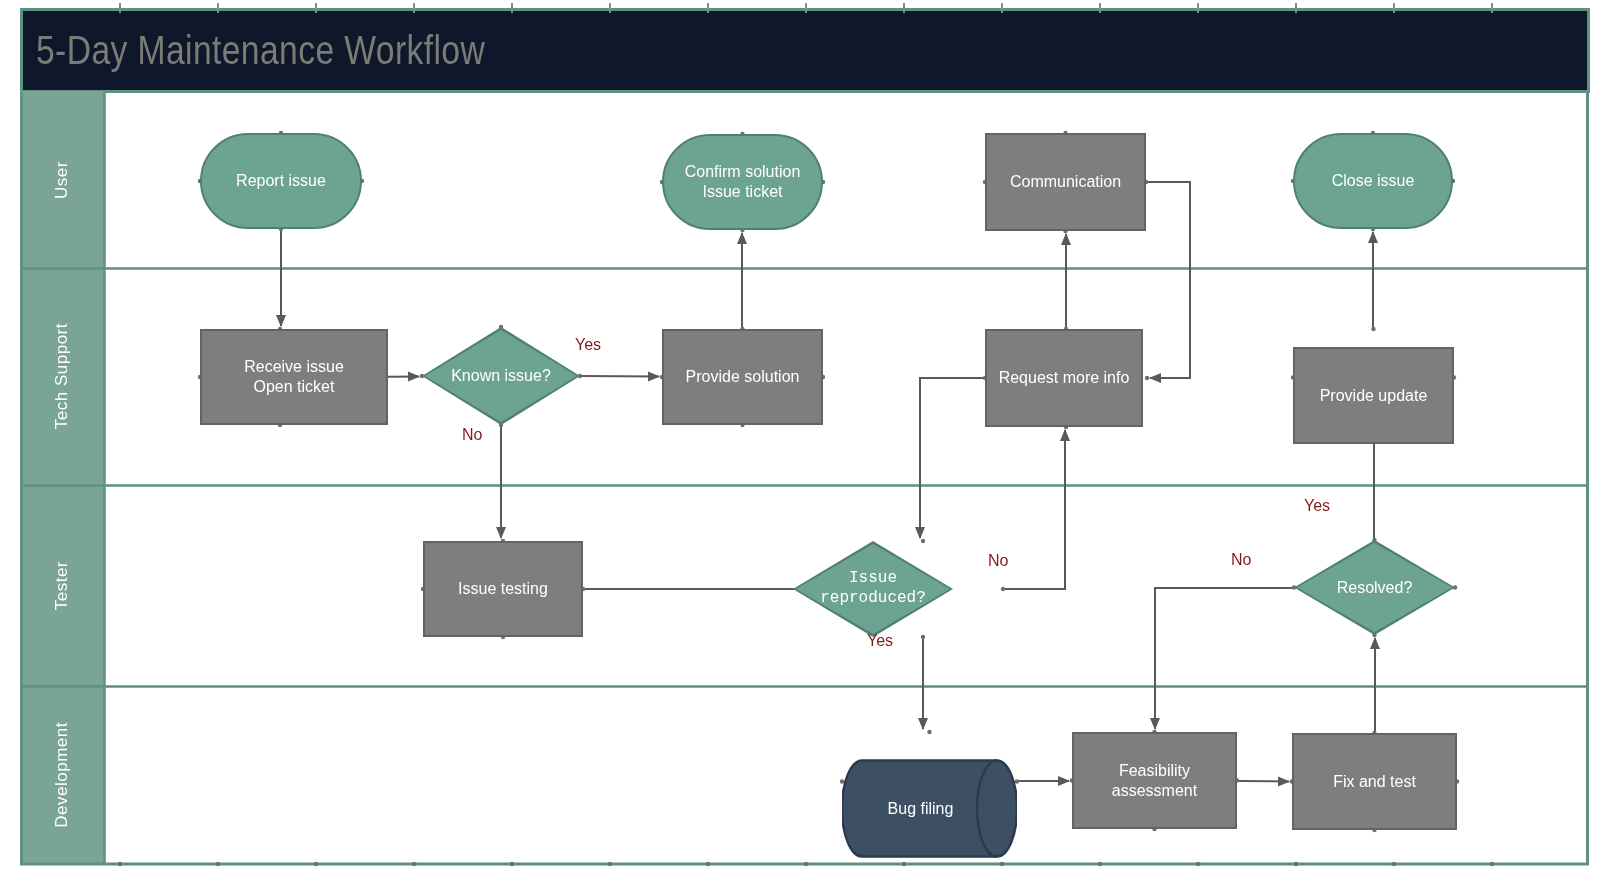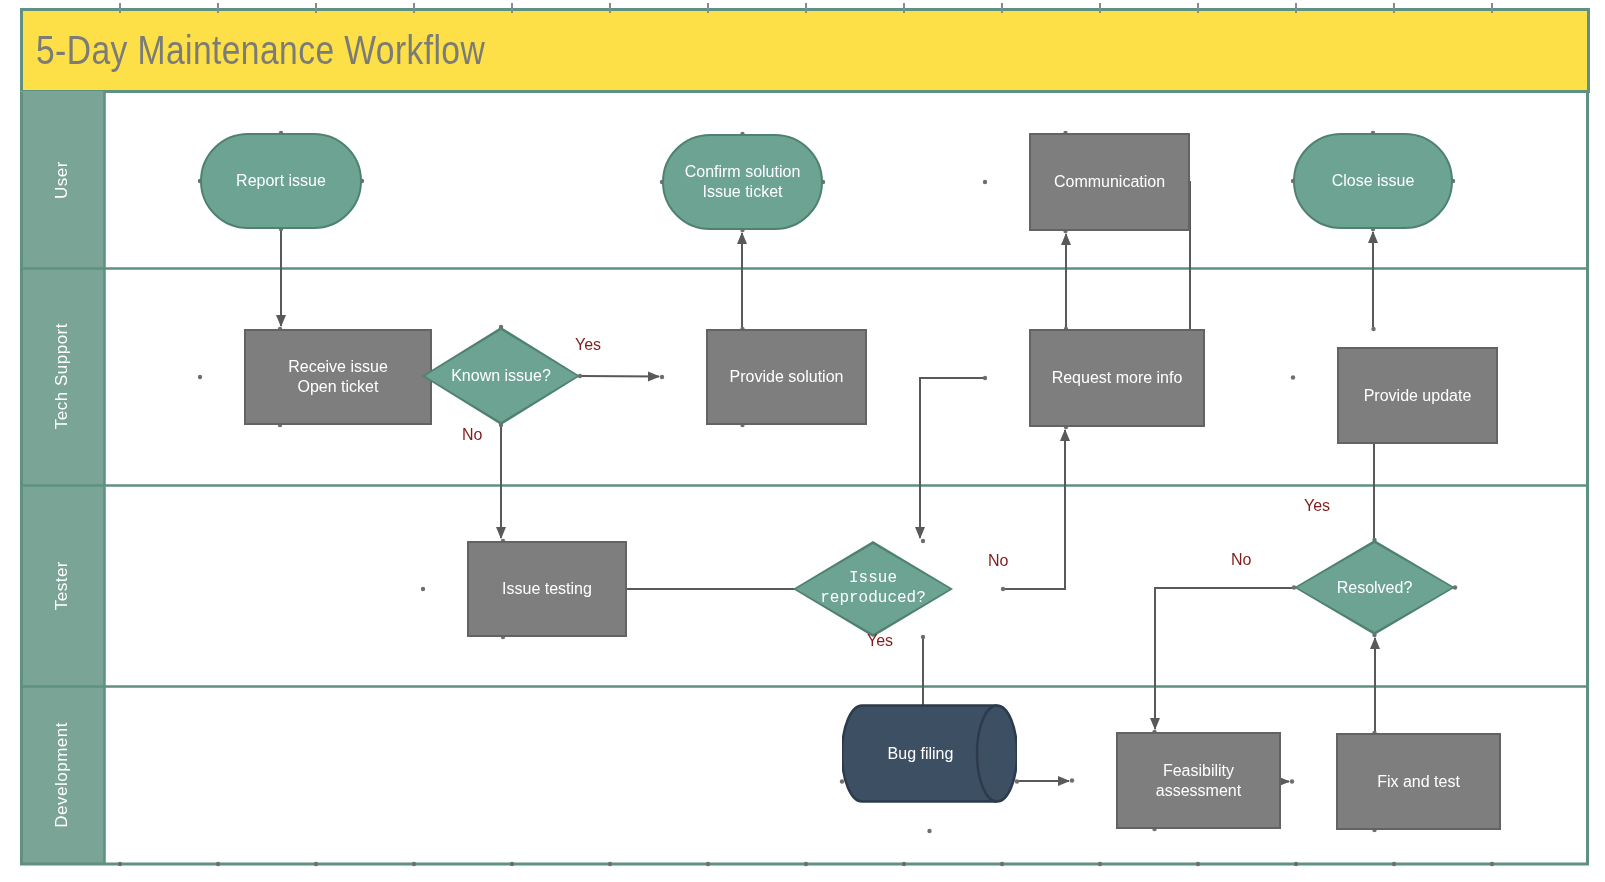--- a/index.html
+++ b/index.html
@@ -3,21 +3,21 @@
 <meta charset="utf-8">
 <style>
   html,body{margin:0;padding:0;background:#ffffff;}
   #canvas{
     position:relative;width:1605px;height:882px;background:#ffffff;overflow:hidden;
     font-family:"Liberation Sans", sans-serif;
   }
   
   .titlebar{
     position:absolute;left:20px;top:8px;width:1570px;height:85px;
-    box-sizing:border-box;border:3px solid #5f9182;background:#fde047;
+    box-sizing:border-box;border:3px solid #5f9182;background:#0f172a;
     display:flex;align-items:center;z-index:1;
   }
   .title{
     display:inline-block;margin-left:13px;font-size:41px;color:#7b7b77;
     transform:scaleX(.82);transform-origin:left center;white-space:nowrap;letter-spacing:.5px;
   }
   .lane-head{
     position:absolute;left:20px;width:84px;background:#7aa496;z-index:1;
     display:flex;align-items:center;justify-content:center;
   }
@@ -26,21 +26,21 @@
     writing-mode:vertical-rl;transform:rotate(180deg);white-space:nowrap;
   }
   #overlay{position:absolute;left:0;top:0;z-index:2;}
   
   .shape{
     position:absolute;box-sizing:border-box;z-index:4;
     display:flex;align-items:center;justify-content:center;text-align:center;
     color:#ffffff;font-size:16px;line-height:1.22;
   }
   .shape .lbl{white-space:pre-line;position:relative;z-index:2;}
-  .rect{background:#7e7e7e;border:2.5px solid #636363;margin-left:44px;}
+  .rect{background:#7e7e7e;border:2.5px solid #636363;}
   .stadium{background:#6ca392;border:2.5px solid #4f8170;border-radius:50px;}
   .diamond{background:transparent;border:none;}
   .d-border{position:absolute;inset:0;background:#4f8170;clip-path:polygon(50% 0,100% 50%,50% 100%,0 50%);}
   .d-fill{position:absolute;inset:3px;background:#6ca392;clip-path:polygon(50% 0,100% 50%,50% 100%,0 50%);}
   .cylinder{background:transparent;border:none;padding-right:18px;}
   .cyl-svg{position:absolute;inset:0;width:100%;height:100%;}
   
   .edge-label{
     position:absolute;z-index:5;font-size:16px;color:#7f1d1d;background:transparent;
   }
@@ -215,21 +215,21 @@
 Open ticket</span>
   </div>
   <div class="shape diamond" style="left:422px;top:327px;width:158px;height:98px;">
     <div class="d-border"></div>
     <div class="d-fill"></div>
     <span class="lbl">Known issue?</span>
   </div>
   <div class="shape rect" style="left:662px;top:329px;width:161px;height:96px;">
     <span class="lbl">Provide solution</span>
   </div>
-  <div class="shape rect" style="left:985px;top:329px;width:176px;height:98px;">
+  <div class="shape rect" style="left:985px;top:329px;width:158px;height:98px;">
     <span class="lbl">Request more info</span>
   </div>
   <div class="shape rect" style="left:1293px;top:347px;width:161px;height:97px;">
     <span class="lbl">Provide update</span>
   </div>
 
   <div class="shape rect" style="left:423px;top:541px;width:160px;height:96px;text-align:center;">
     <span class="lbl">Issue testing</span>
   </div>
   <div class="shape diamond" style="left:793px;top:541px;width:160px;height:96px;font-family:Liberation Mono, monospace;">
@@ -237,21 +237,21 @@
     <div class="d-fill"></div>
     <span class="lbl">Issue
 reproduced?</span>
   </div>
   <div class="shape diamond" style="left:1294px;top:540px;width:161px;height:95px;">
     <div class="d-border"></div>
     <div class="d-fill"></div>
     <span class="lbl">Resolved?</span>
   </div>
 
-  <div class="shape cylinder" style="left:842px;top:704px;width:175px;height:99px;">
+  <div class="shape cylinder" style="left:842px;top:759px;width:175px;height:99px;">
     <svg class="cyl-svg" viewBox="0 0 175 99" preserveAspectRatio="none">
       <path d="M20,1.5 L155,1.5 A20,48 0 0 1 155,97.5 L20,97.5 A20,48 0 0 1 20,1.5 Z" fill="#3d4f63" stroke="#2c3b4c" stroke-width="2.5"></path>
       <path d="M155,1.5 A20,48 0 0 0 155,97.5" fill="none" stroke="#2c3b4c" stroke-width="2.5"></path>
     </svg>
     <span class="lbl">Bug filing</span>
   </div>
   <div class="shape rect" style="left:1072px;top:732px;width:165px;height:97px;">
     <span class="lbl">Feasibility
 assessment</span>
   </div>

